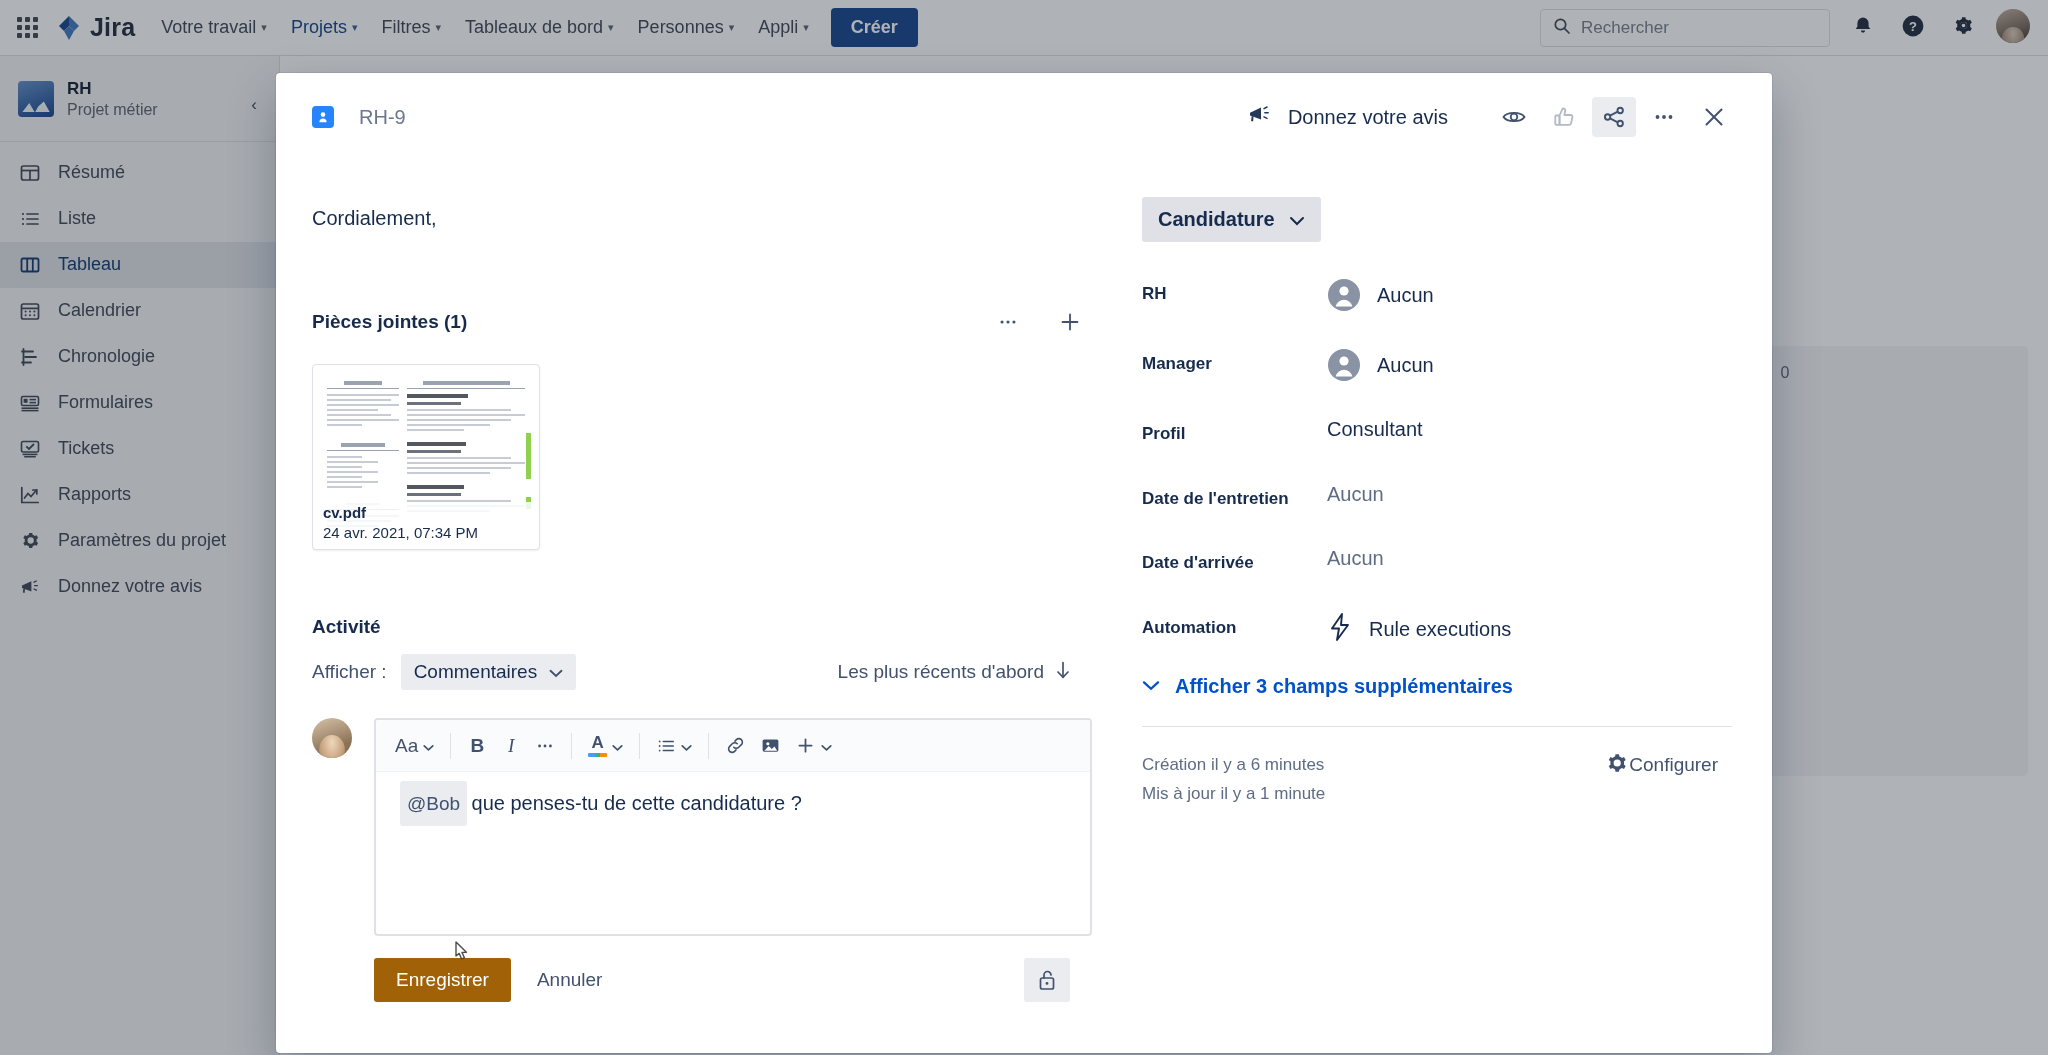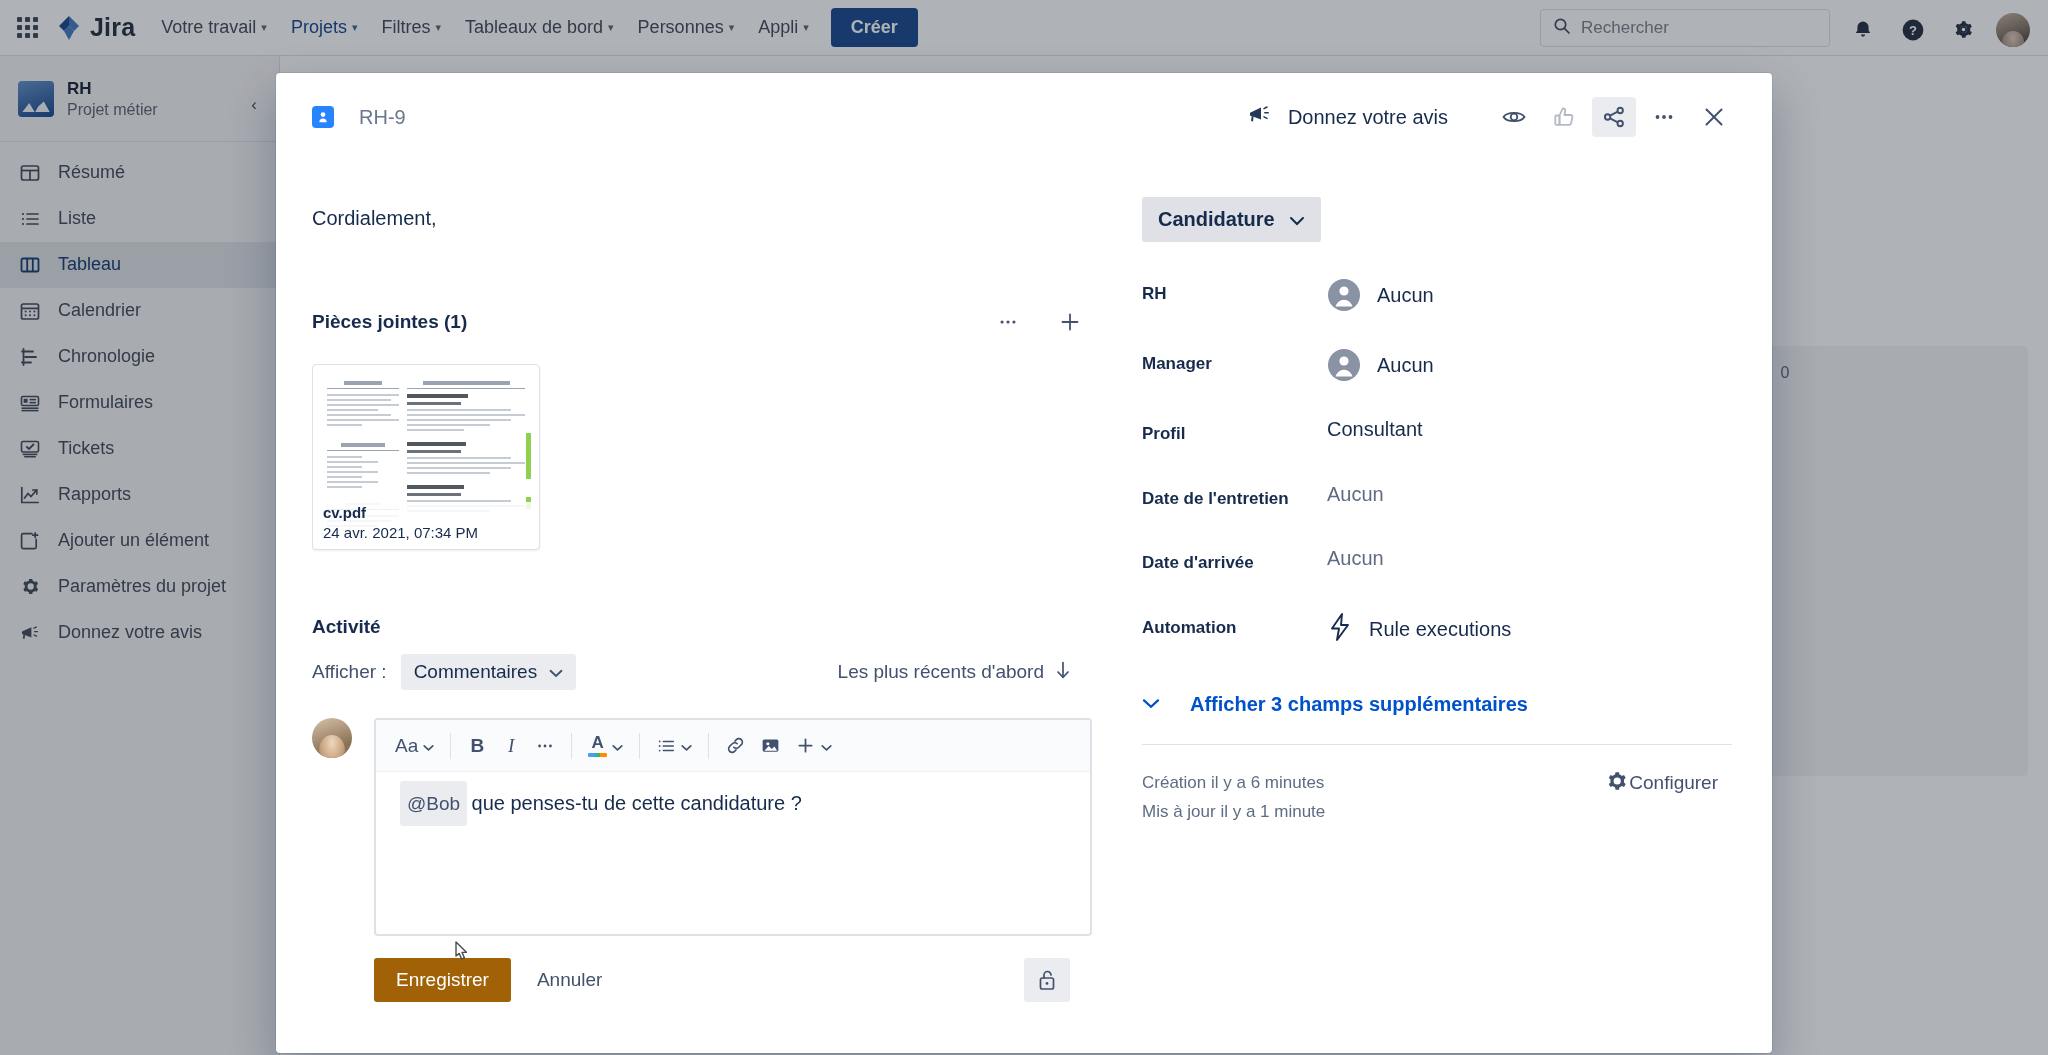--- a/index.html
+++ b/index.html
@@ -41,21 +41,21 @@
     font-size: 18px; color: #42526e; padding: 8px 12px;
     border-radius: 3px; cursor: pointer; white-space: nowrap;
   }
   .nav-item.active { color: #0052cc; }
   .nav-item .caret { font-size: 11px; opacity: .85; }
   .create-btn {
     background: #0052cc; color: #fff; font-size: 18px; font-weight: 600;
     padding: 9px 20px; border-radius: 4px; margin-left: 10px; cursor: pointer;
     border: none;
   }
-  .nav-right { margin-left: auto; display: flex; align-items: flex-end; gap: 16px; padding-right: 18px; }
+  .nav-right { margin-left: auto; display: flex; align-items: flex-start; gap: 16px; padding-right: 18px; }
   .search-box {
     display: flex; align-items: center; gap: 10px;
     width: 290px; height: 38px; padding: 0 12px;
     border: 1px solid #dfe1e6; border-radius: 4px; background: #fff;
   }
   .search-box input {
     border: none; outline: none; font-size: 17px; color: #42526e;
     background: transparent; width: 100%; font-family: inherit;
   }
   .search-box input::placeholder { color: #7a869a; }
@@ -245,21 +245,21 @@
     background: #dfe1e6; color: #172b4d; font-weight: 700; font-size: 20px;
     padding: 11px 16px; border-radius: 3px; cursor: pointer; margin-top: 50px;
   }
   .field-row { display: flex; align-items: flex-start; margin-top: 36px; }
   .field-label { width: 185px; flex: 0 0 185px; font-size: 17px; font-weight: 700; color: #172b4d; line-height: 1.45; padding-top: 4px;}
   .field-value { font-size: 20px; color: #172b4d; display: flex; align-items: center; gap: 16px; }
   .field-value.muted { color: #5e6c84; }
   .field-value a { color: #0052cc; text-decoration: none; }
   .person-chip { width: 34px; height: 34px; border-radius: 50%; flex: 0 0 34px; display:flex; align-items:center; justify-content:center; }
 
-  .more-fields { display: flex; align-items: center; gap: 30px; margin-top: 46px; cursor: pointer; }
+  .more-fields { display: flex; align-items: center; gap: 15px; margin-top: 28px; cursor: pointer; }
   .more-fields-label { font-size: 20px; font-weight: 700; color: #0052cc; }
   .more-fields-sub { font-size: 17px; color: #5e6c84; margin: 8px 0 0 34px; }
   .right-sep { height: 1px; background: #dfe1e6; margin: 28px 0 0 0; }
   .footer-row { display: flex; align-items: flex-start; margin-top: 24px; }
   .ts { font-size: 17px; color: #5e6c84; line-height: 1.7; }
   .configure { margin-left: auto; display: flex; align-items: center; font-size: 19px; color: #42526e; cursor: pointer; padding-right: 14px;}
 
   
   #cursor { position: absolute; left: 449px; top: 939px; z-index: 40; pointer-events: none; }
 </style>
@@ -450,30 +450,20 @@
     </div>
     <div class="side-item">
       <span class="ico">
         <svg width="22" height="22" viewBox="0 0 22 22" fill="none" stroke="#42526e" stroke-width="1.7" stroke-linecap="round">
             <polyline points="2.8,3.5 2.8,18.5 19.2,18.5"></polyline>
             <polyline points="5.5,14 9,9.5 12,12.5 17.5,6"></polyline>
             <polyline points="13.8,6 17.8,6 17.8,10"></polyline>
           </svg>
       </span>
       <span>Rapports</span>
-    </div>
-    <div class="side-item">
-      <span class="ico">
-        <svg width="22" height="22" viewBox="0 0 22 22" fill="none" stroke="#42526e" stroke-width="1.7" stroke-linecap="round">
-            <path d="M13 3.6 H4.2 a1.6 1.6 0 0 0-1.6 1.6 V17 a1.6 1.6 0 0 0 1.6 1.6 H15.6 a1.6 1.6 0 0 0 1.6-1.6 V9.6"></path>
-            <line x1="16.2" y1="2.8" x2="16.2" y2="7.6"></line>
-            <line x1="13.8" y1="5.2" x2="18.6" y2="5.2"></line>
-          </svg>
-      </span>
-      <span>Ajouter un élément</span>
     </div>
     <div class="side-item">
       <span class="ico">
         <svg width="21" height="21" viewBox="0 0 24 24" fill="#42526e">
             <path d="M19.1 12c0-.5-.1-1-.2-1.5l1.8-1.4-1.7-3-2.1.8c-.7-.6-1.6-1.1-2.5-1.4L14 3.3h-3.5l-.4 2.2c-.9.3-1.7.8-2.5 1.4l-2.1-.8-1.7 3 1.8 1.4c-.1.5-.2 1-.2 1.5s.1 1 .2 1.5l-1.8 1.4 1.7 3 2.1-.8c.8.6 1.6 1.1 2.5 1.4l.4 2.2H14l.4-2.2c.9-.3 1.7-.8 2.5-1.4l2.1.8 1.7-3-1.8-1.4c.1-.5.2-1 .2-1.5Zm-6.9 3.6a3.6 3.6 0 1 1 0-7.2 3.6 3.6 0 0 1 0 7.2Z"></path>
           </svg>
       </span>
       <span>Paramètres du projet</span>
     </div>
     <div class="side-item">

